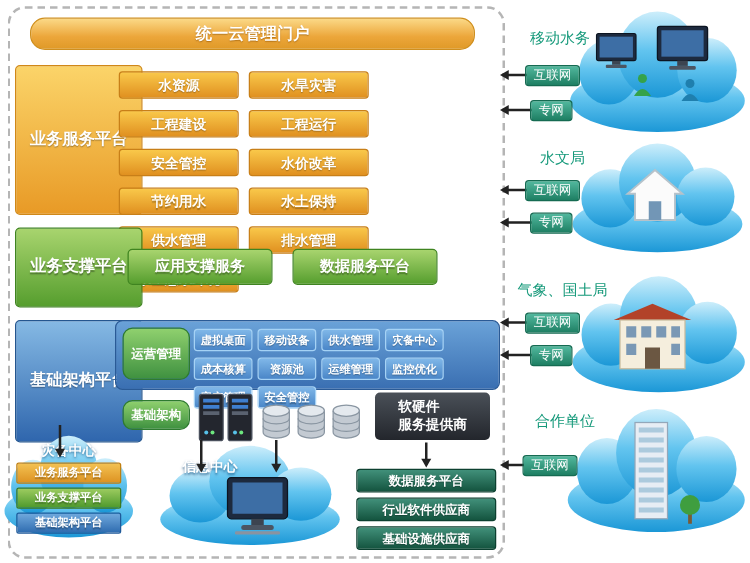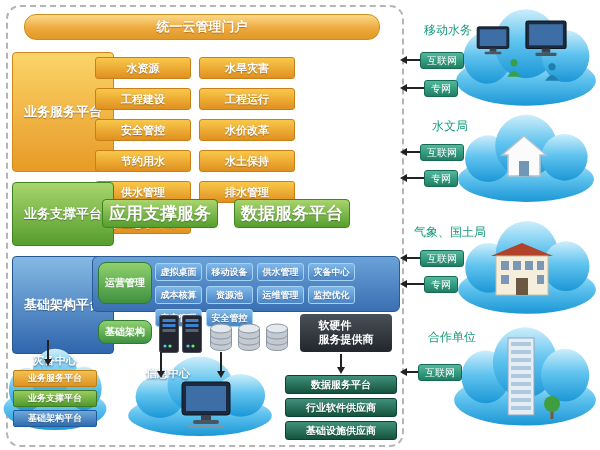--- a/index.html
+++ b/index.html
@@ -12,21 +12,21 @@
     background:linear-gradient(180deg,#fbd987,#eca63a 60%,#e09a28);border:1px solid #cf8f1e;
     color:#fff;font-size:13px;font-weight:bold;text-shadow:0 1px 1px rgba(140,80,0,.6)}
   .sec-label{color:#fff;font-weight:bold;font-size:13px;border-radius:4px;padding:0 11px;
     text-shadow:0 1px 1px rgba(0,0,0,.35);line-height:1.35}
   .lab-gold{left:12px;top:52px;width:78px;height:118px;background:linear-gradient(180deg,#fbd469,#e89a26);border:1px solid #d08818}
   .lab-green{left:12px;top:182px;width:78px;height:62px;background:linear-gradient(180deg,#a8d46e,#569e2e);border:1px solid #3f8420}
   .lab-blue{left:12px;top:256px;width:78px;height:96px;background:linear-gradient(180deg,#85b9e4,#2f66ad);border:1px solid #24568f}
   .svc-grid{left:95px;top:57px;width:302px;display:flex;flex-wrap:wrap;gap:9px 8px}
   .btn{color:#fff;font-weight:bold;border-radius:3px;display:flex;align-items:center;justify-content:center;text-shadow:0 1px 1px rgba(0,0,0,.3)}
   .gold{width:94px;height:20px;font-size:11px;background:linear-gradient(180deg,#f9c84a,#e09020);border:1px solid #c87f18}
-  .sup-btn{width:114px;height:27px;font-size:17px;background:linear-gradient(180deg,#a8d46e,#569e2e);border:1px solid #3f8420;border-radius:4px}
+  .sup-btn{width:114px;height:27px;font-size:12px;background:linear-gradient(180deg,#a8d46e,#569e2e);border:1px solid #3f8420;border-radius:4px}
   .panel{left:92px;top:256px;width:306px;height:54px;background:linear-gradient(180deg,#6aa2d8,#3a6fb2);border:1px solid #2a5a96;border-radius:6px}
   .tab{background:linear-gradient(180deg,#8fd06e,#3f9140);border:1px solid #2e7a30;border-radius:8px;color:#fff;font-size:10px;font-weight:bold}
   .ops-grid{left:155px;top:263px;width:242px;display:flex;flex-wrap:wrap;gap:5px 4px}
   .ops-btn{width:45px;height:16px;font-size:9px;background:linear-gradient(180deg,#7fb7e8,#4a86c8);border:1px solid #a5d2f5;border-radius:3px}
   .dark-badge{left:300px;top:314px;width:92px;height:38px;background:linear-gradient(180deg,#4a5058,#23262c);
     border-radius:4px;color:#fff;font-size:11px;font-weight:bold;line-height:1.3}
   .dc-stack{left:13px;top:370px;width:84px;display:flex;flex-direction:column;gap:3px}
   .dc-btn{height:15px;font-size:9px;border-radius:2px}
   .dc-gold{background:linear-gradient(180deg,#f3c152,#dd9322);border:1px solid #c07f10}
   .dc-green{background:linear-gradient(180deg,#9ccb5f,#4f9a2d);border:1px solid #3d7a20}

